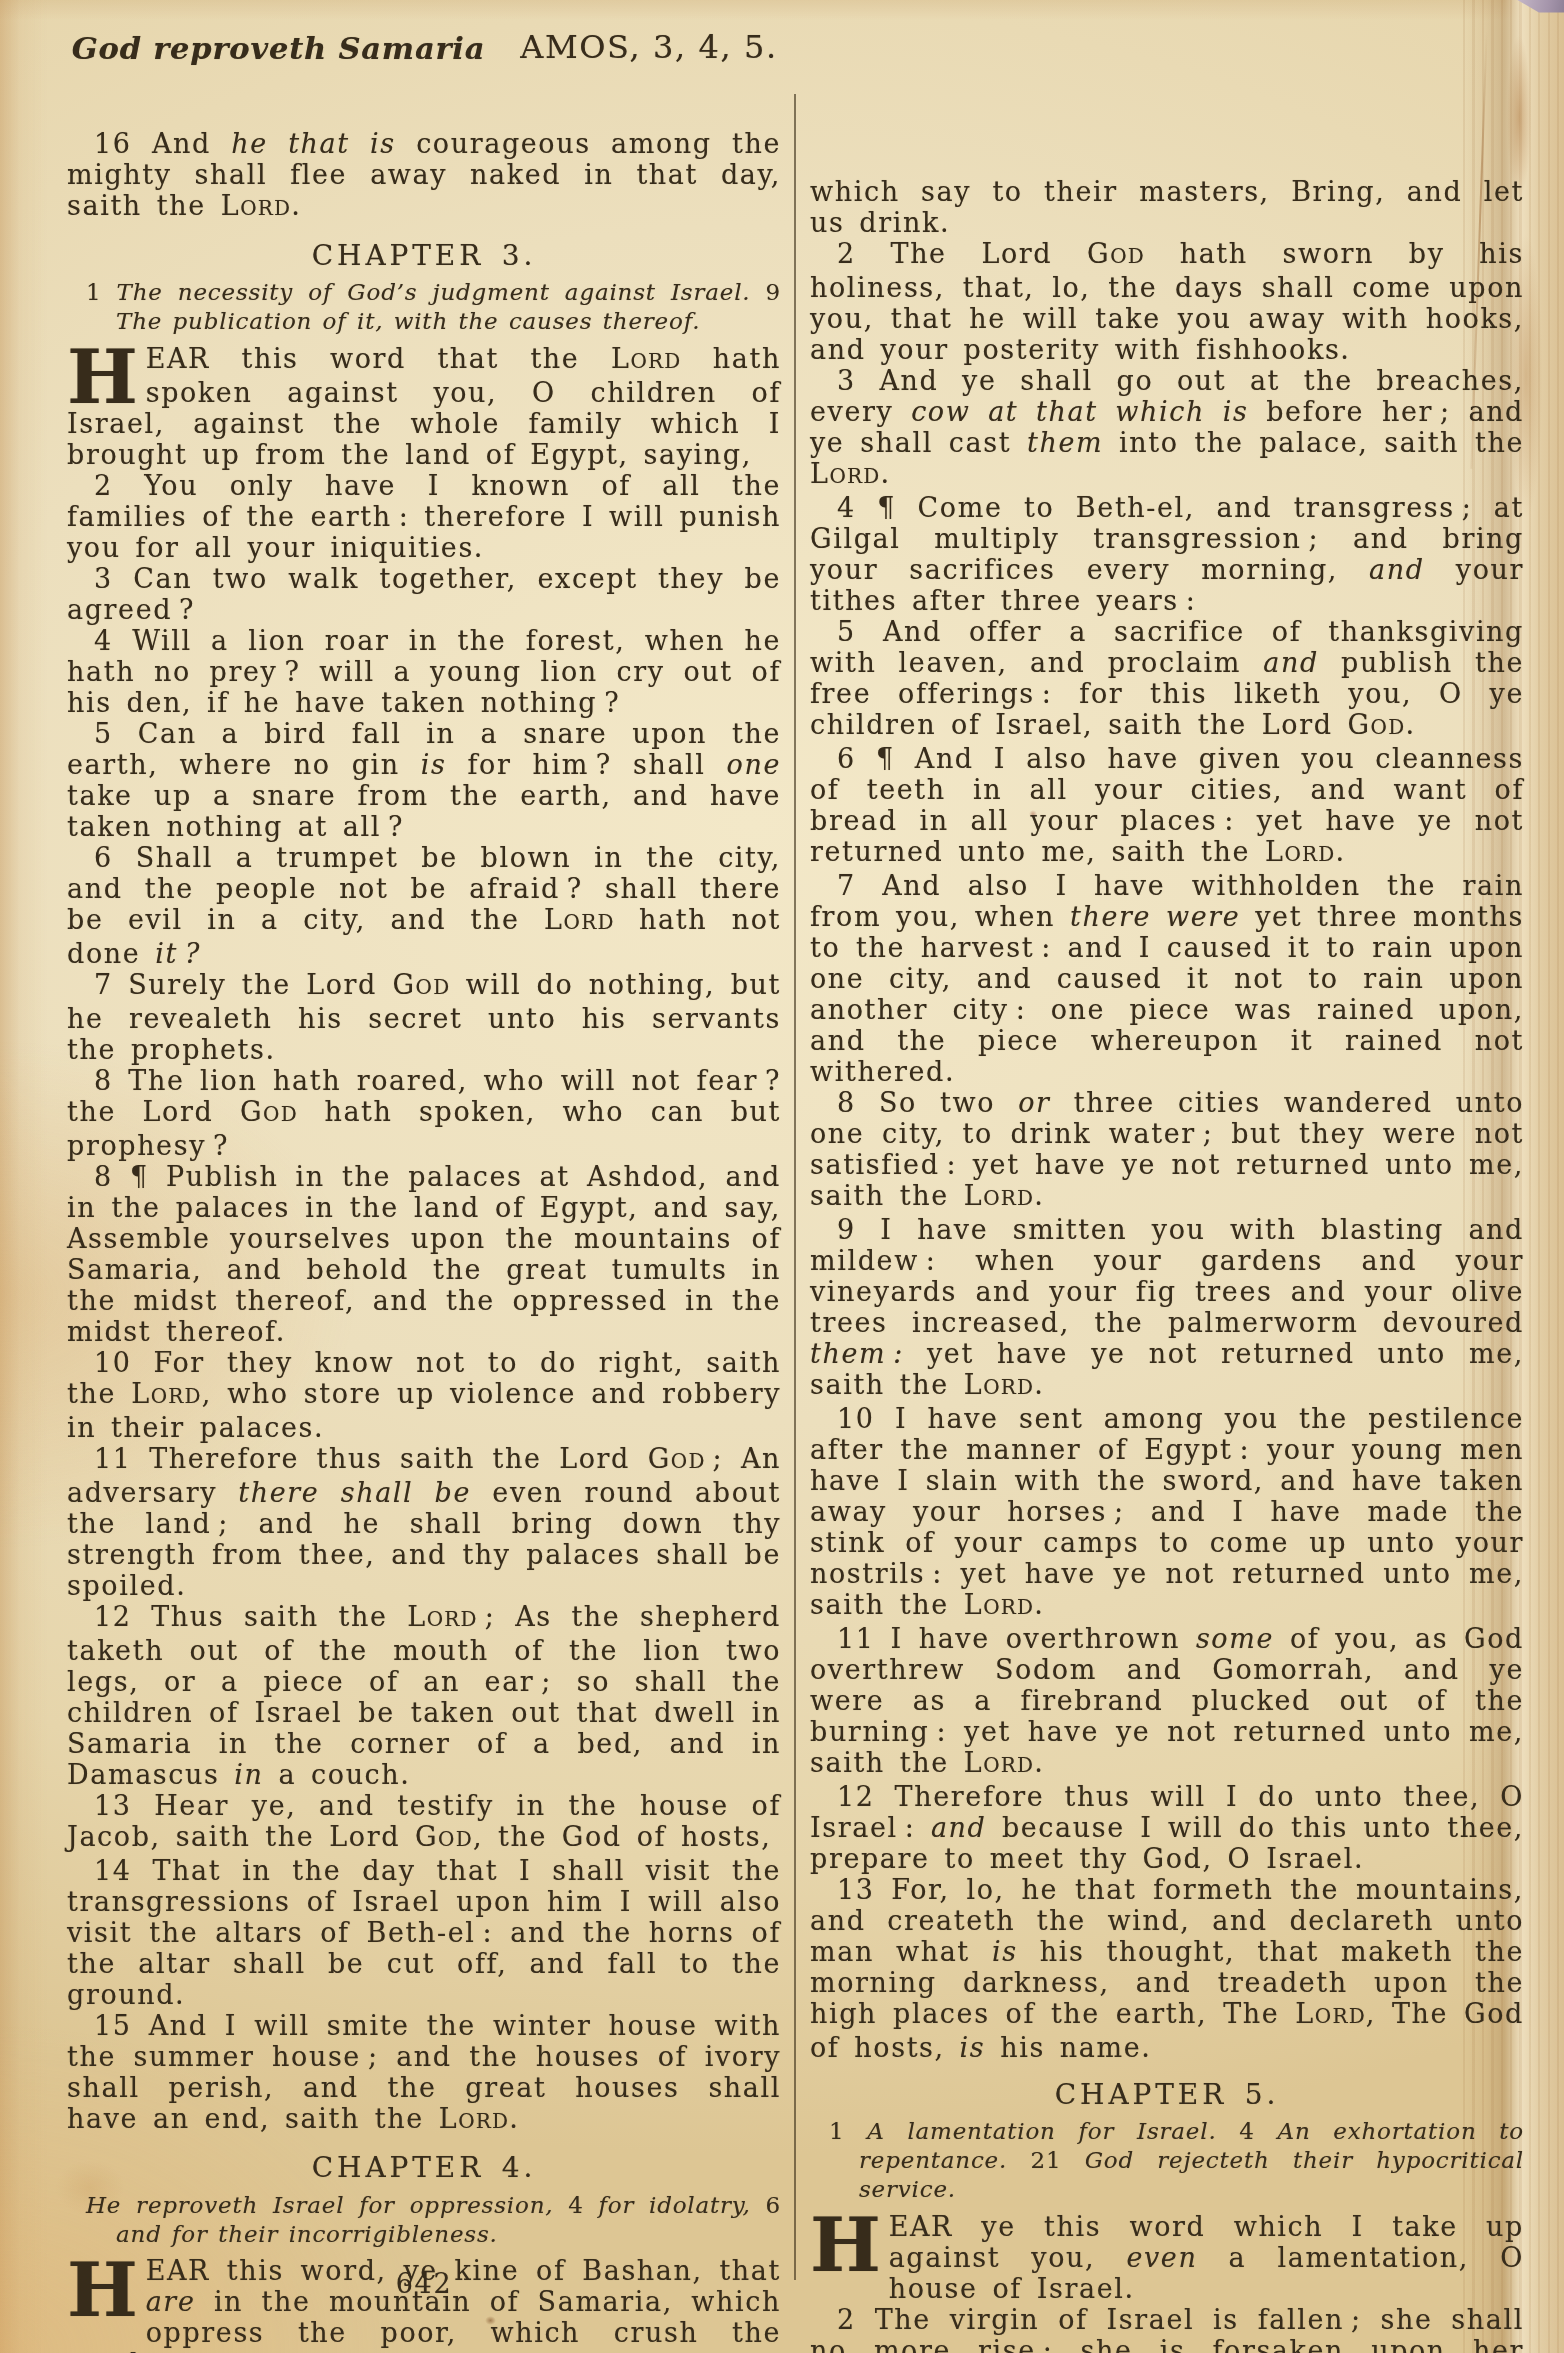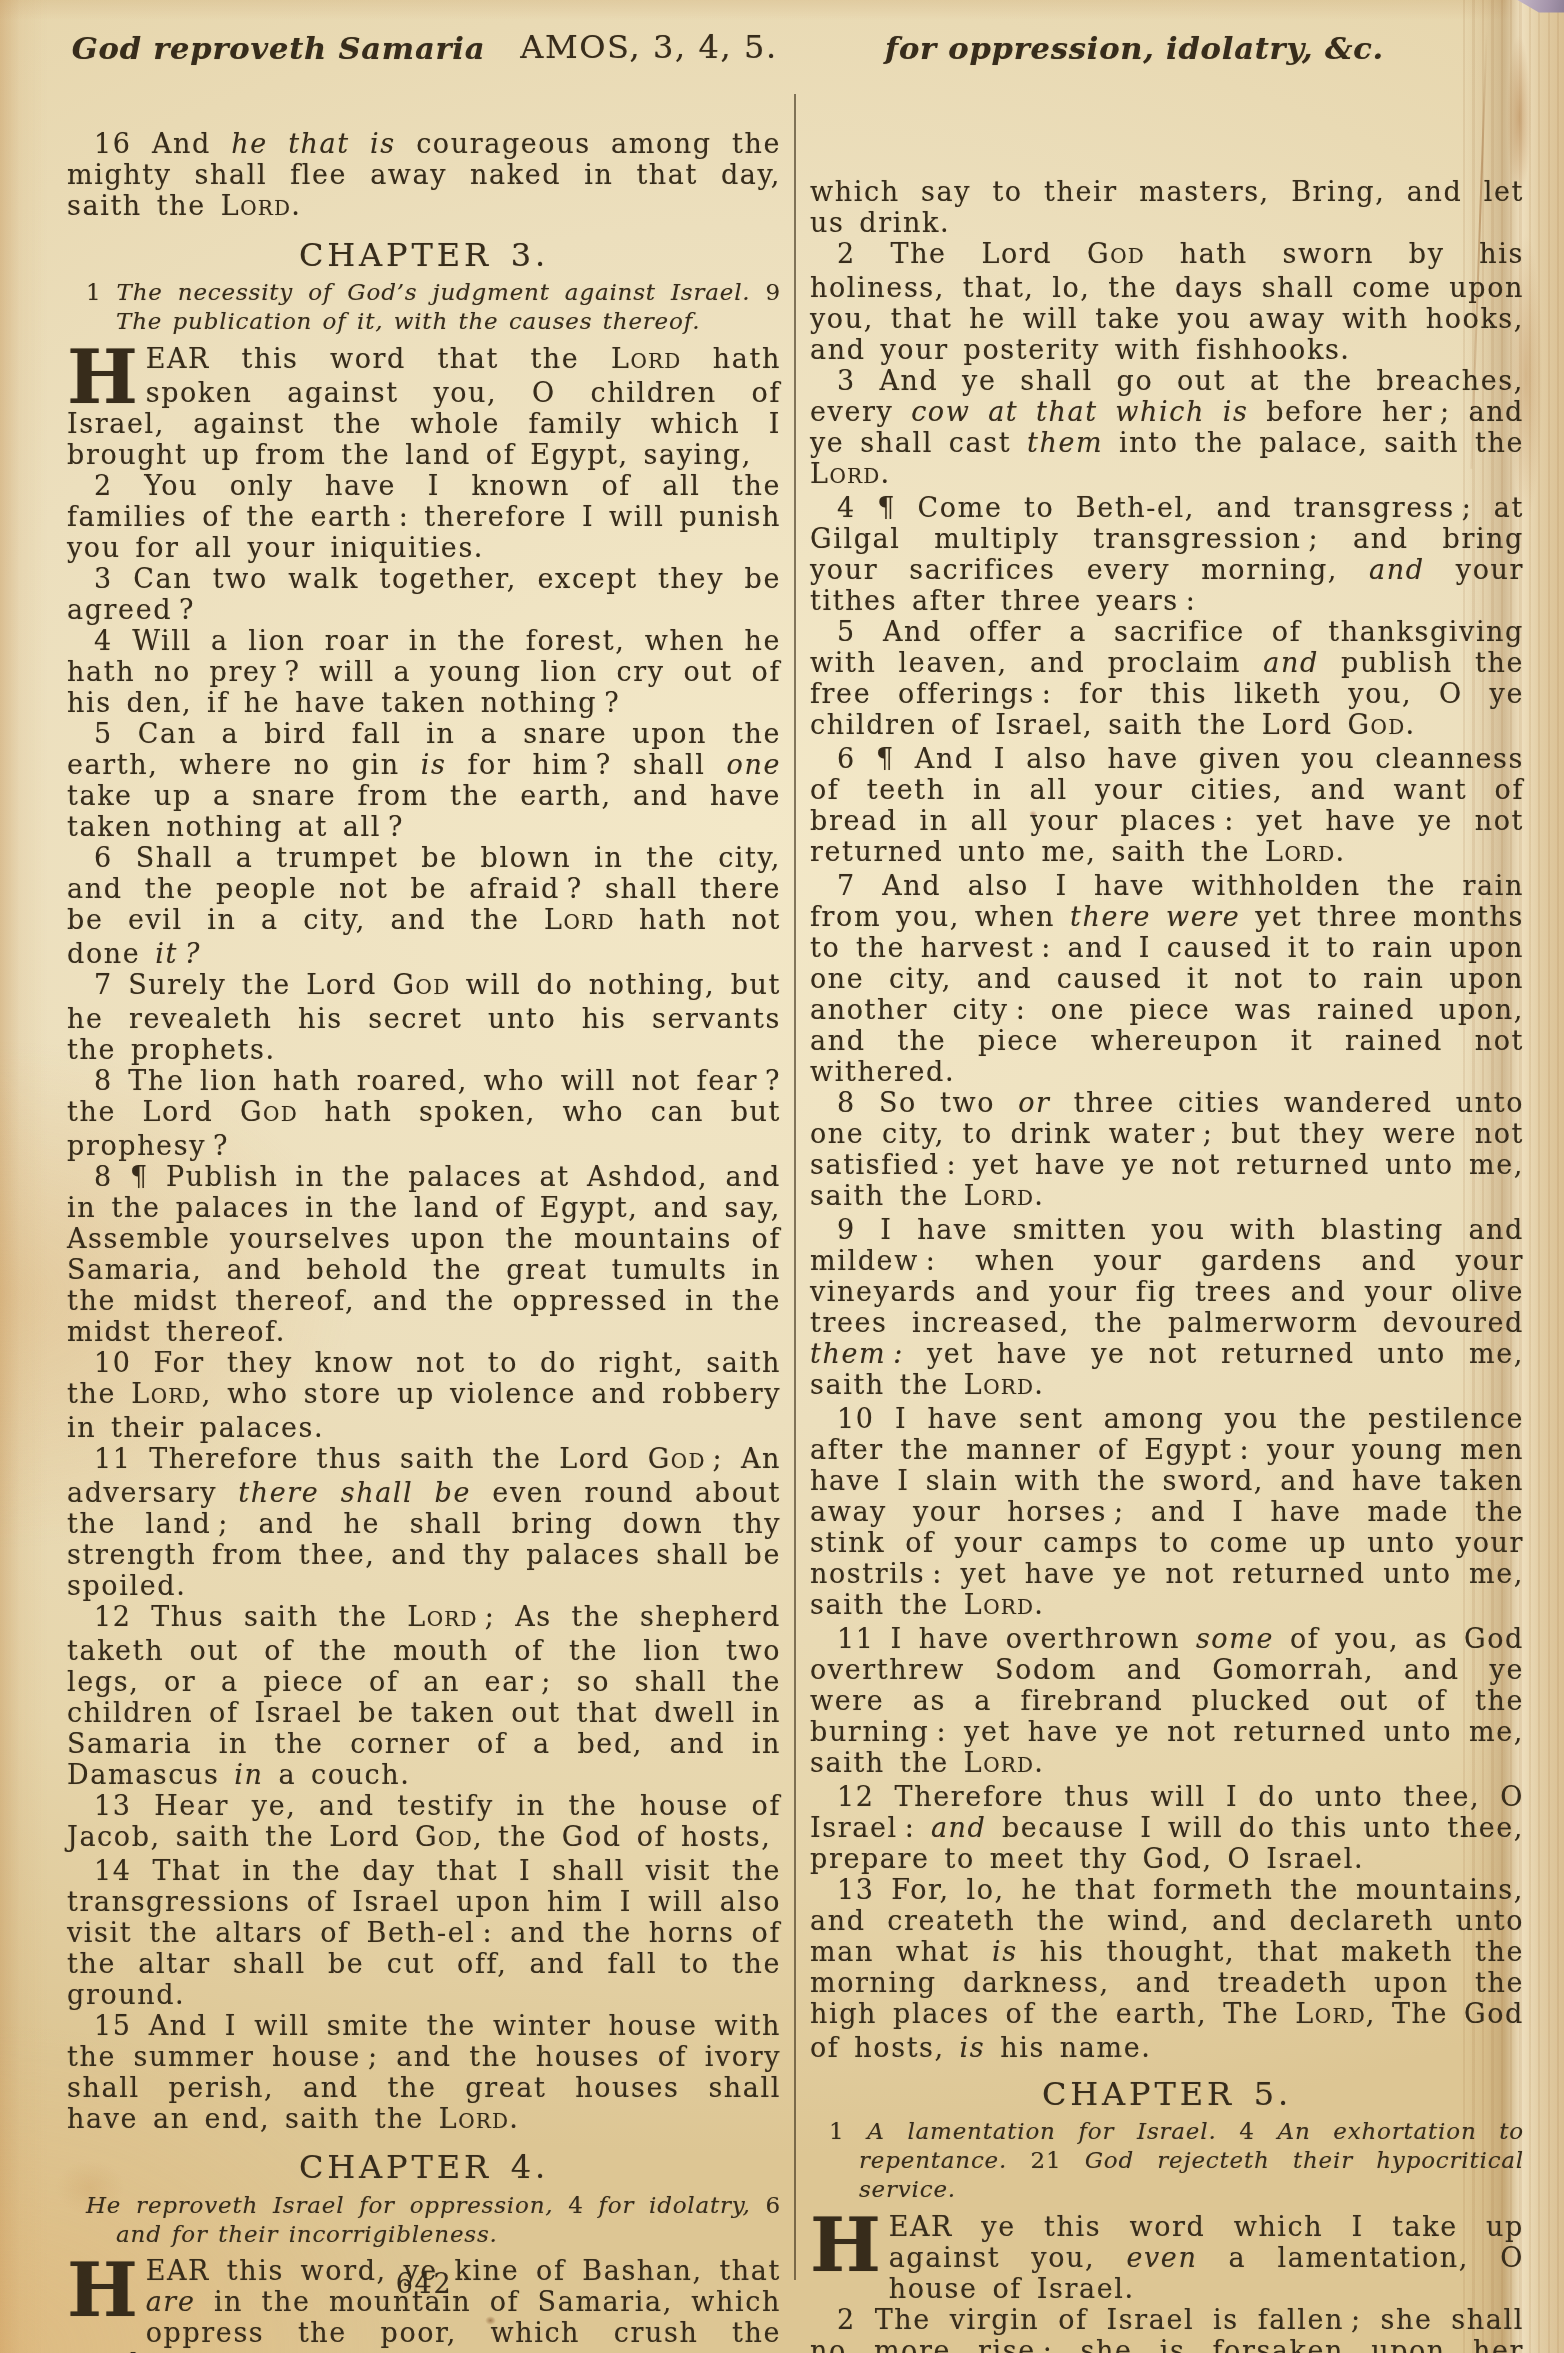--- a/index.html
+++ b/index.html
@@ -49,21 +49,21 @@
 
   .col{position:absolute;top:100px;width:714px;
     font-size:27px;line-height:31px;letter-spacing:1.6px;word-spacing:4.7px;
     text-align:justify;text-shadow:0 0 0.8px rgba(55,42,22,0.38);}
   .col-left{left:0;}
   .col-right{left:743px;margin-top:48px;}
 
   .col p{margin:0;}
   .verse{text-indent:27px;}
   .cont{text-indent:0;}
-  .chapter{text-align:center;text-indent:0;font-size:32px;letter-spacing:3.9px;margin:15.6px 0 7.8px 0 !important;}
+  .chapter{text-align:center;text-indent:0;font-size:28px;letter-spacing:3.9px;margin:15.6px 0 7.8px 0 !important;}
   .summary{font-size:23px;line-height:29px;letter-spacing:0.8px;word-spacing:2.3px;
     padding-left:49px;text-indent:-30px;margin:0 0 6.3px 0 !important;}
   .dropcap{text-indent:0;}
   .dc{float:left;font-weight:bold;font-size:75px;line-height:59px;margin:5.5px 7.8px 0 0;letter-spacing:0;}
   .sc-sm{font-size:0.74em;letter-spacing:1.2px;}
   .page-num{position:absolute;left:0;top:2240px;width:714px;text-align:center;
     font-size:27px;letter-spacing:1.6px;text-shadow:0 0 0.8px rgba(55,42,22,0.38);}
 </style>
 </head>
 <body>
@@ -72,21 +72,20 @@
 <div class="crease"></div>
 <div class="corner-sky"></div>
 <div class="stain-a"></div>
 <div class="stain-b"></div>
 <div class="stain-c"></div>
 
 <div class="content">
   <div class="running-head">
     <span class="rh-left">God reproveth Samaria</span>
     <span class="rh-center">AMOS, 3, 4, 5.</span>
-    <span class="rh-right">for oppression, idolatry, &amp;c.</span>
   </div>
   <div class="divider"></div>
   <div class="col col-left" id="col-left">
       <p class="verse">16 And <i>he that is</i> courageous among the mighty shall flee away naked in that day, saith the <span class="sc">L<span class="sc-sm">ORD</span></span>.</p>
       <p class="chapter">CHAPTER 3.</p>
       <p class="summary">1 <i>The necessity of God’s judgment against Israel.</i> 9 <i>The publication of it, with the causes thereof.</i></p>
       <p class="dropcap"><span class="dc">H</span>EAR this word that the <span class="sc">L<span class="sc-sm">ORD</span></span> hath spoken against you, O children of Israel, against the whole family which I brought up from the land of Egypt, saying,</p>
       <p class="verse">2 You only have I known of all the families of the earth : therefore I will punish you for all your iniquities.</p>
       <p class="verse">3 Can two walk together, except they be agreed ?</p>
       <p class="verse">4 Will a lion roar in the forest, when he hath no prey ? will a young lion cry out of his den, if he have taken nothing ?</p>

